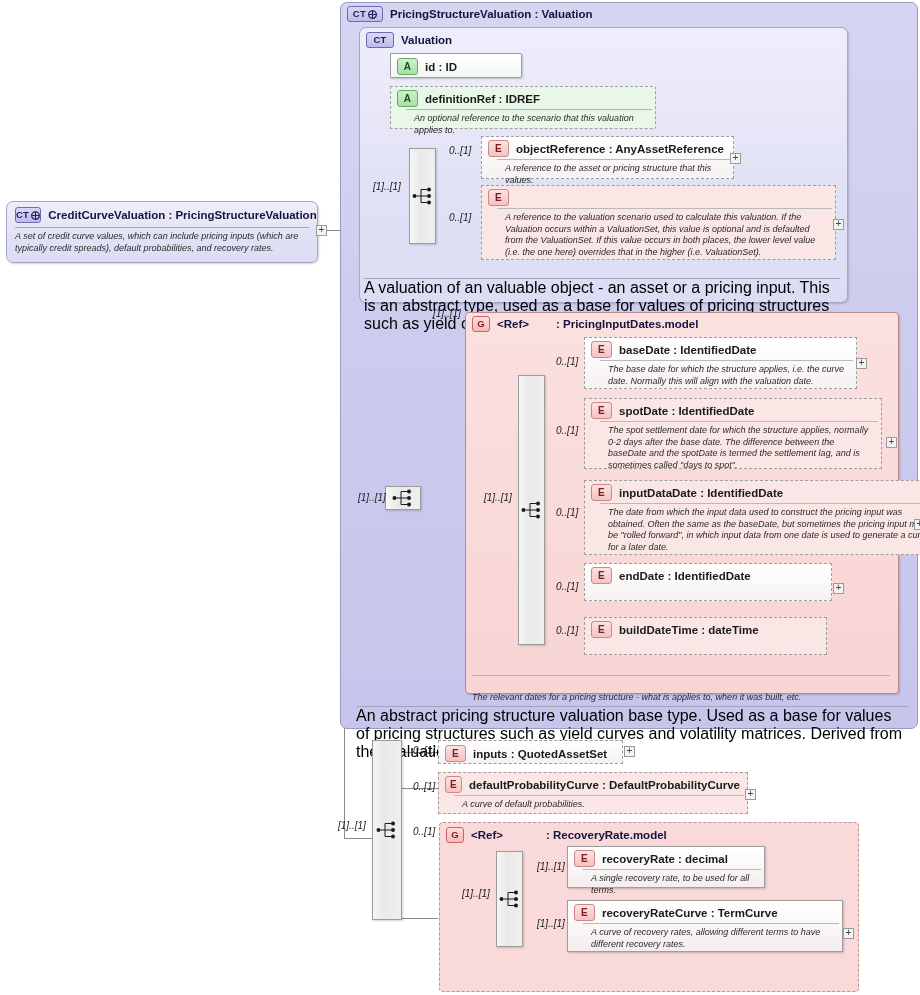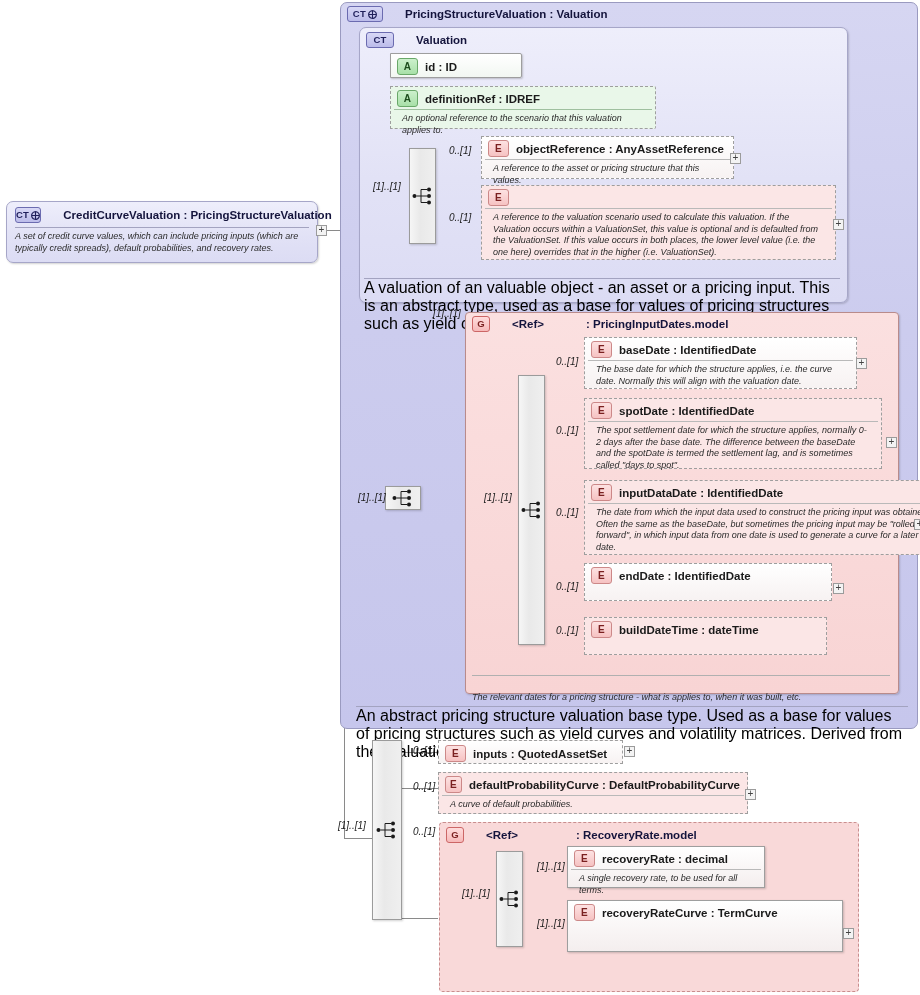--- a/index.html
+++ b/index.html
@@ -28,21 +28,21 @@
     background:#f9d9d9;
   }
   .gbox-solid{
     border:1px solid #b98b8b;
     border-radius:4px;
     background:linear-gradient(180deg,#fbe0e0 0%, #f8d4d4 100%);
     box-shadow:1px 1px 2px rgba(0,0,0,.18);
   }
 
   
-  .hdrrow{display:flex;align-items:center;gap:22px;}
+  .hdrrow{display:flex;align-items:center;gap:7px;}
   .badge{
     display:inline-flex;align-items:center;justify-content:center;
     font-size:9.5px;font-weight:bold;letter-spacing:.2px;
     border-radius:3px;line-height:1;
   }
   .badge-ct{
     width:26px;height:14px;border:1px solid #6b6bb0;color:#1f1f5a;
     background:linear-gradient(180deg,#d8d8f6,#bcbcea);
   }
   .badge-ct.plus{width:34px;}
@@ -65,21 +65,21 @@
 
   
   .node{
     box-sizing:border-box;
     display:flex;flex-direction:column;
   }
   .node .nrow{display:flex;align-items:center;gap:7px;padding:4px 7px 3px 6px;}
   .node .nlabel{font-size:11.5px;font-weight:bold;color:#1a1a1a;white-space:nowrap;}
   .node .ndoc{
     font-size:9px;font-style:italic;color:#2a2a2a;line-height:1.28;
-    padding:3px 8px 4px 8px;border-top:1px solid #b9b9b9;margin:0 3px 2px 3px;
+    padding:3px 8px 4px 8px;border-top:1px solid #b9b9b9;margin:0 3px 2px 15px;
   }
   .node-el-req{
     border:1px solid #9e9e9e;background:linear-gradient(180deg,#ffffff,#f4eeee);
     box-shadow:1px 1px 2px rgba(0,0,0,.2);
   }
   .node-el-opt{
     border:1px dashed #9e9e9e;background:#fbe6e6;
   }
   .node-el-opt-white{
     border:1px dashed #9e9e9e;background:linear-gradient(180deg,#ffffff,#f7f2f2);
@@ -390,16 +390,17 @@
     </div>
     <div class="ndoc">A single recovery rate, to be used for all terms.</div>
   </div>
 
   <div class="occ" style="left:537px;top:918px;">[1]..[1]</div>
   <div class="abs node node-el-req" style="left:567px;top:900px;width:276px;height:52px;">
     <div class="nrow" style="padding:3px 7px 2px 6px;">
       <span class="badge badge-e">E</span>
       <span class="nlabel">recoveryRateCurve : TermCurve</span>
     </div>
+    <div class="ndoc">A curve of recovery rates, allowing different terms to have different recovery rates.</div>
   </div>
   <div class="abs plusbtn" style="left:843px;top:928px;"></div>
 
 </div>
 
 </body></html>

